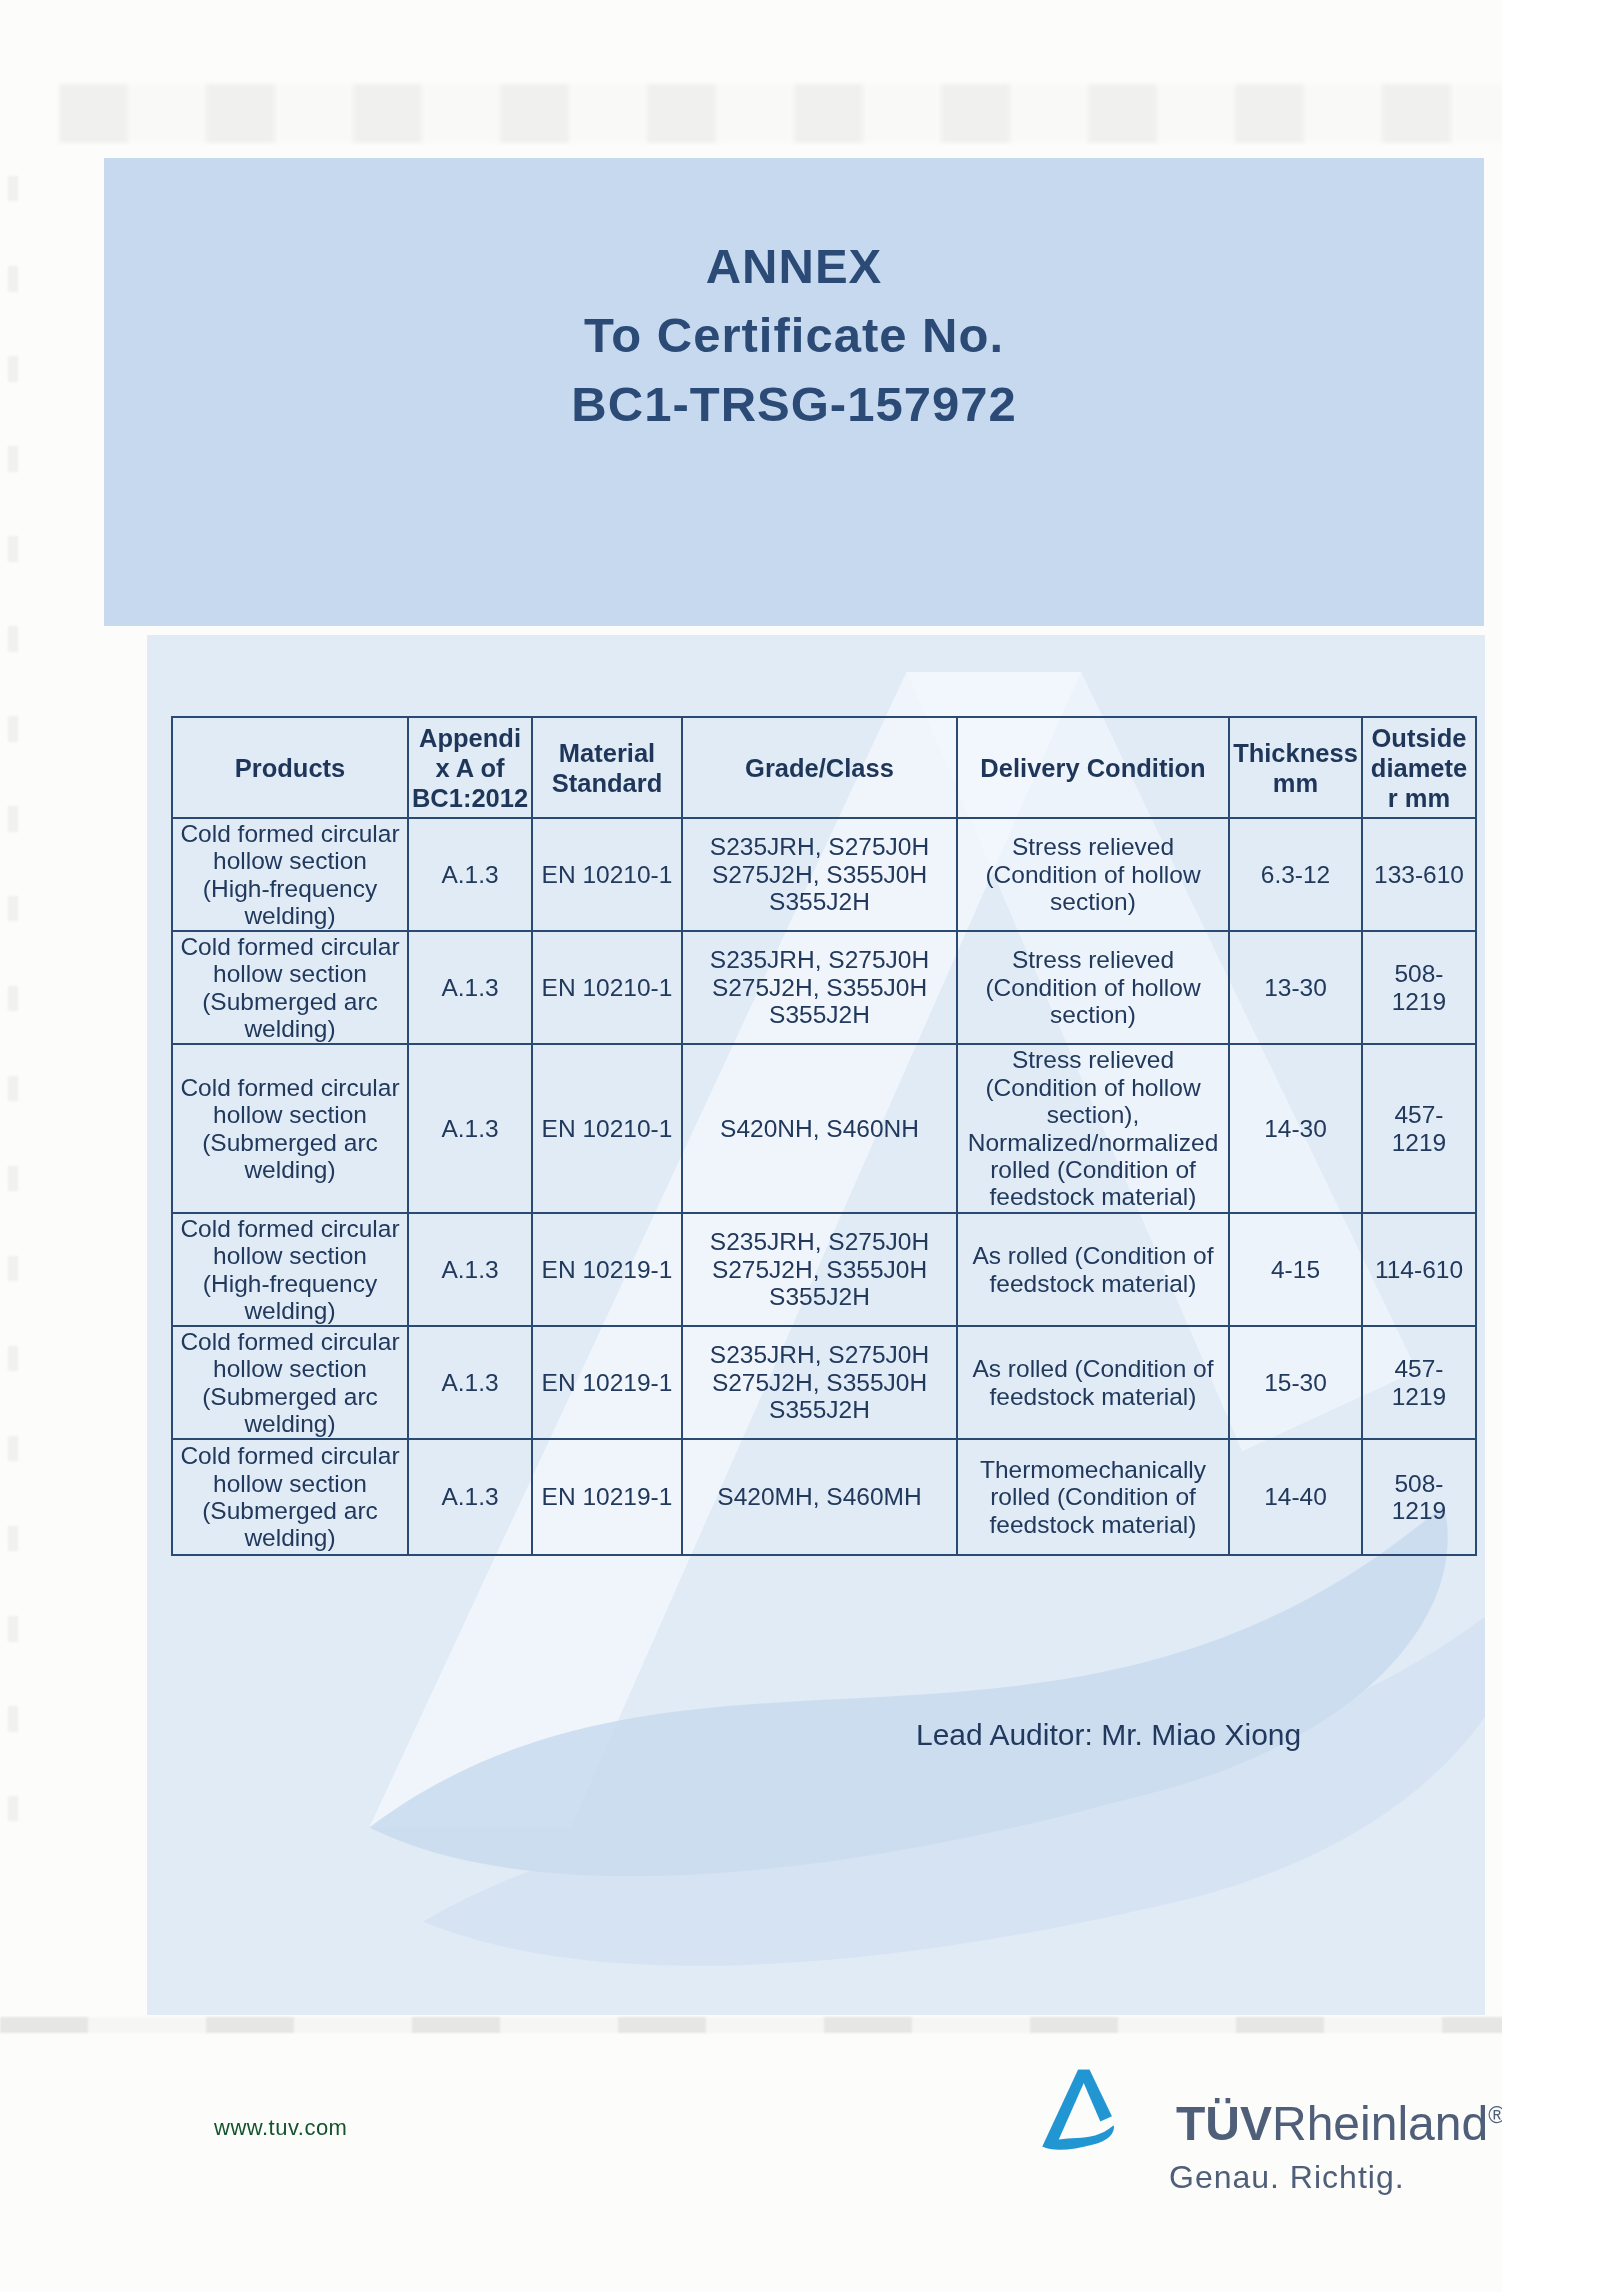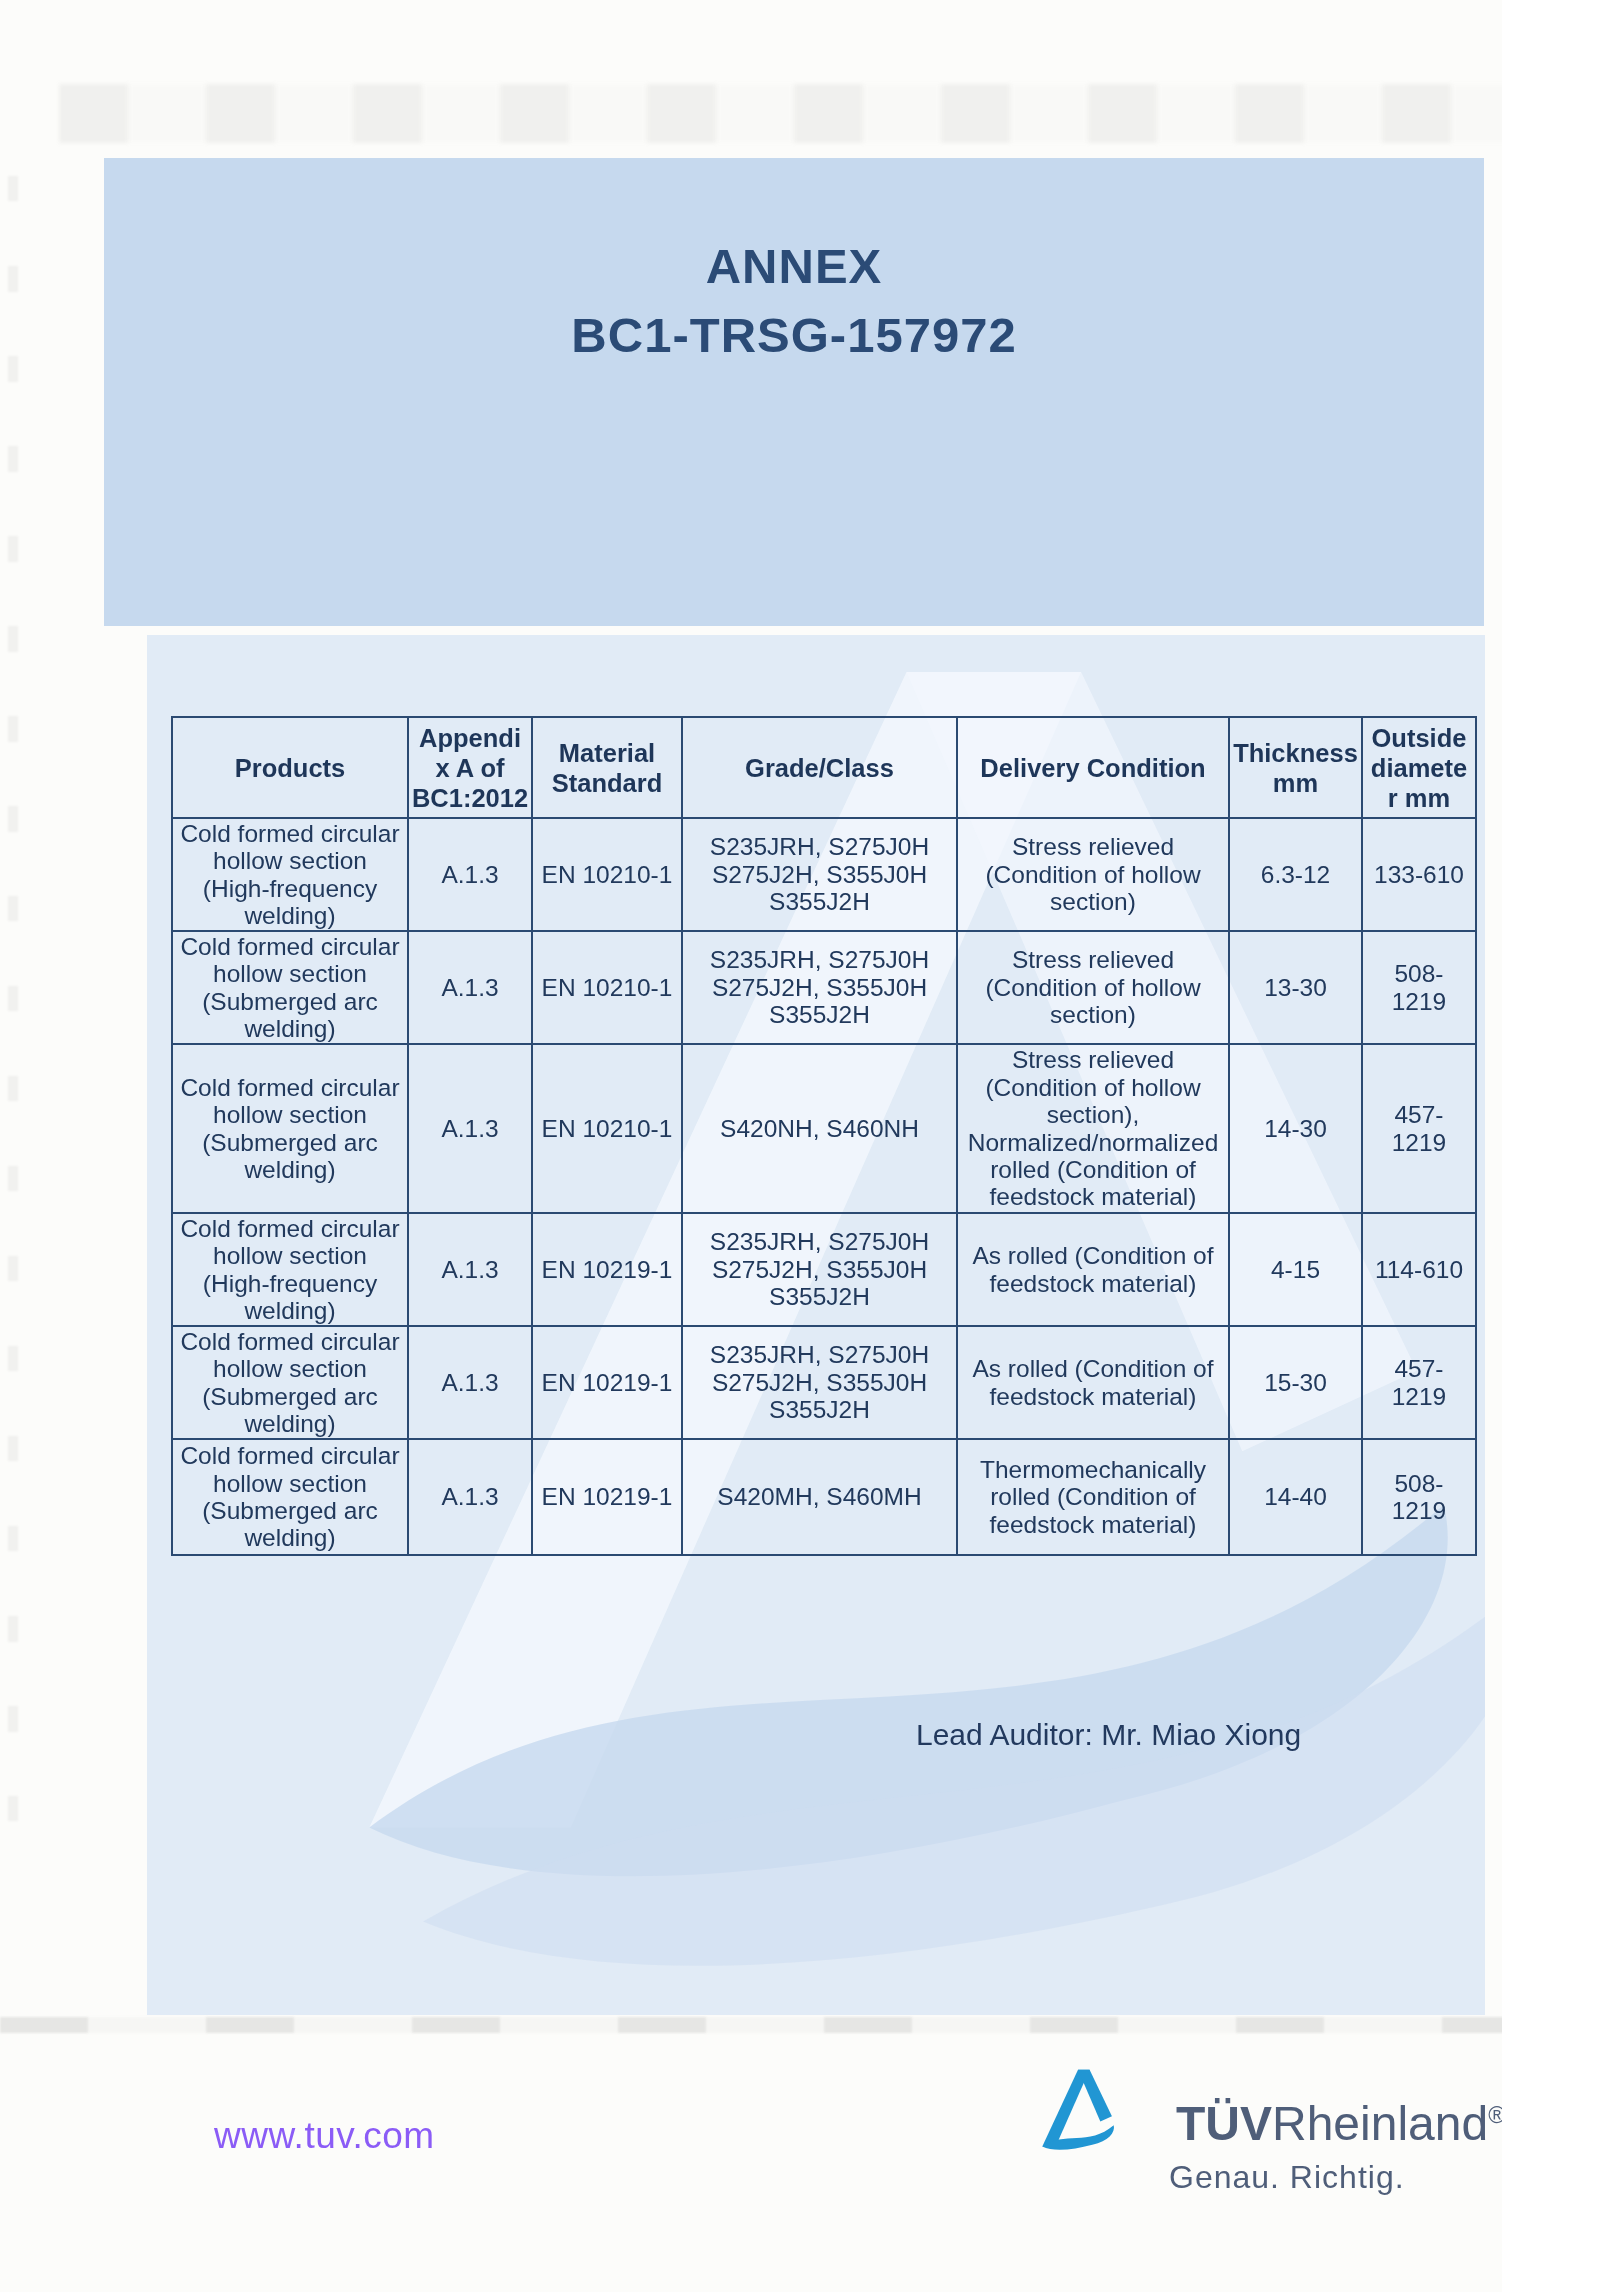--- a/index.html
+++ b/index.html
@@ -65,21 +65,21 @@
   tr.rtall{height:169px;}
   tr.rlast{height:116px;}
   
   .lead-auditor{
     position:absolute;left:916px;top:1718px;
     font-size:30px;color:#22395e;z-index:3;
   }
   
   .website{
     position:absolute;left:214px;top:2115px;
-    font-size:37px;color:#8b5cf6;letter-spacing:0.5px;
+    font-size:22px;color:#14532d;letter-spacing:0.5px;
   }
   .logo-mark{position:absolute;left:1029px;top:2068px;width:98px;height:100px;}
   .brand-line{
     position:absolute;left:1176px;top:2096px;
     font-size:48px;color:#4f5e79;white-space:nowrap;
   }
   .brand-line .b{font-weight:bold;}
   .brand-line sup{font-size:23.5px;vertical-align:super;}
   .tagline{
     position:absolute;left:1169px;top:2159px;
@@ -91,20 +91,21 @@
 
 <div class="page">
 
   <div class="noise-top"></div>
   <div class="noise-left"></div>
   <div class="noise-bottom"></div>
 
   <div class="title-band">
     <div class="title">
       <span>ANNEX</span>
+      <span>To Certificate No.</span>
       <span>BC1-TRSG-157972</span>
     </div>
   </div>
 
   <div class="body-band">
     <svg class="watermark" viewBox="0 0 100 112" preserveAspectRatio="none">
       <path d="M50 2 L63 2 L25 88 L10 88 Z" fill="#f2f7fd" opacity="0.85"></path>
       <path d="M50 2 L63 2 L88 54 L75 60 Z" fill="#f2f7fd" opacity="0.7"></path>
       <path d="M10 88 C34 70 62 88 90 64 C92 72 84 82 66 86 C44 92 22 94 10 88 Z" fill="#c7daef" opacity="0.8"></path>
       <path d="M14 95 C40 80 70 92 96 70 C97 78 88 90 68 94 C46 99 26 100 14 95 Z" fill="#cdddf1" opacity="0.55"></path>

